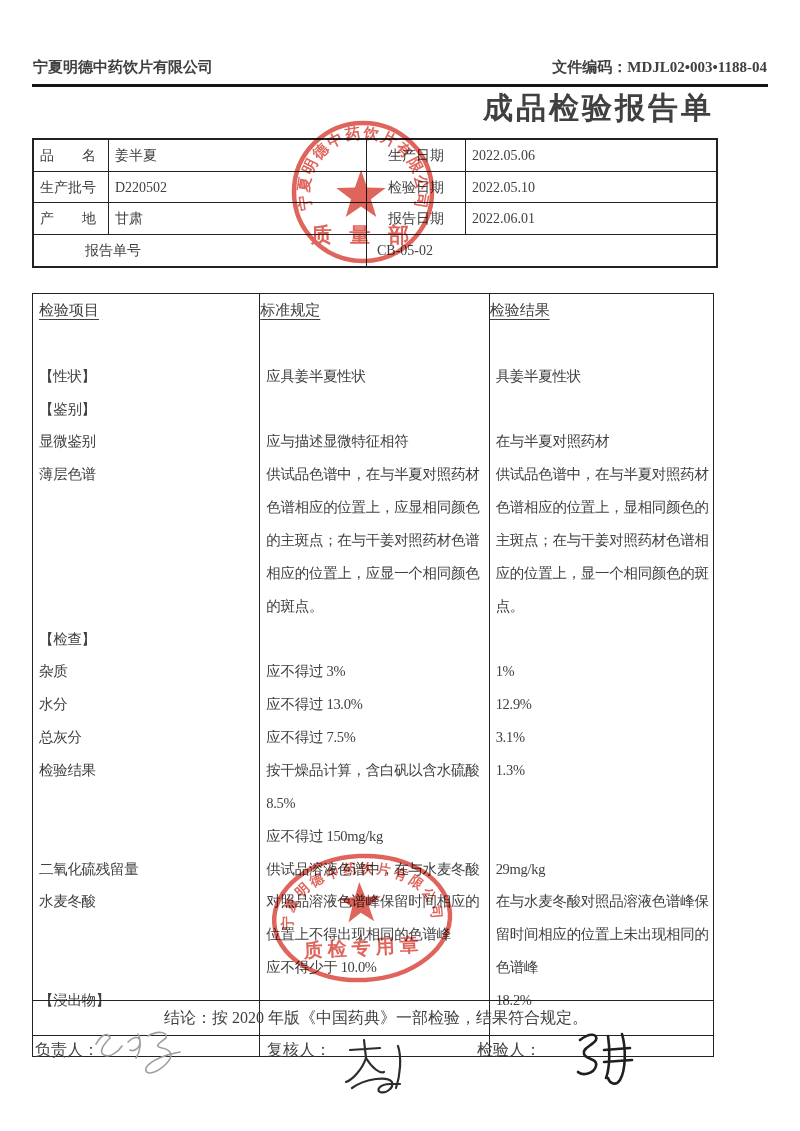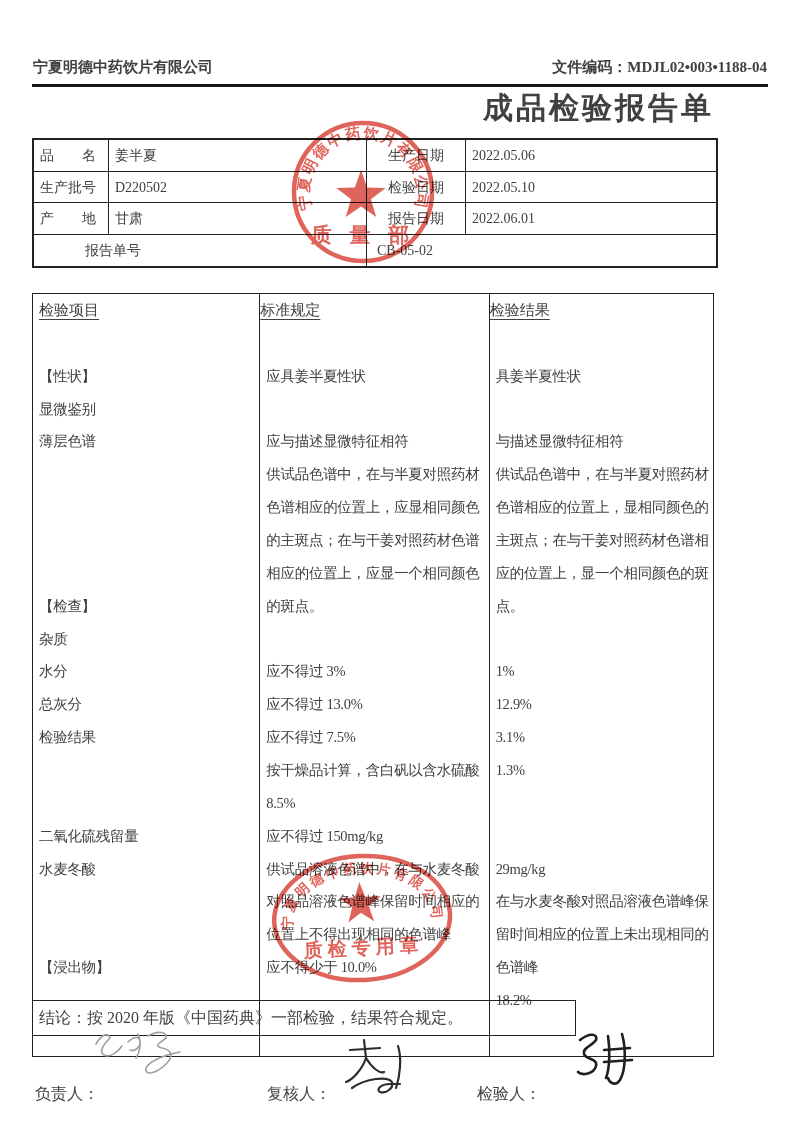--- a/index.html
+++ b/index.html
@@ -29,25 +29,25 @@
   .mt-col.c1{width:228px;border-right:1.5px solid #222;}
   .mt-col.c2{width:230px;border-right:1.5px solid #222;}
   .mt-col.c3{width:224px;}
   .ln{height:32.87px;line-height:32.87px;padding:0 5px 0 6px;font-size:14.5px;
       letter-spacing:-0.3px;white-space:nowrap;}
   .col-head{height:32.87px;line-height:32.87px;font-size:15px;white-space:nowrap;}
   .col-head.left{padding-left:6px;text-align:left;}
   .col-head.center{font-family:Liberation Serif, serif;}
   .col-head span{text-decoration:underline;text-underline-offset:4px;}
   
-  .conclusion-box{position:absolute;left:32px;top:1000px;width:544px;height:36px;
+  .conclusion-box{position:absolute;left:32px;top:1000px;width:682px;height:36px;
                   border:1.8px solid #222;box-sizing:border-box;line-height:33px;
-                  padding-left:6px;font-size:16px;white-space:nowrap;}
+                  padding-left:6px;font-size:16px;white-space:nowrap;text-align:center;}
   .sign-row{position:absolute;left:32px;top:1040px;width:682px;height:24px;font-size:16px;}
-  .sign-label{position:absolute;white-space:nowrap;margin-top:44px;}
+  .sign-label{position:absolute;white-space:nowrap;}
   .sign-label.s1{left:3px;}
   .sign-label.s2{left:235px;}
   .sign-label.s3{left:445px;}
   
   .stamp{position:absolute;mix-blend-mode:multiply;opacity:0.92;}
   .stamp-a{left:283px;top:112px;}
   .stamp-b{left:262px;top:846px;transform:rotate(-3deg);}
   
   .sig{position:absolute;}
   .sig1{left:88px;top:1022px;}
@@ -85,20 +85,21 @@
 
     <div class="cell span2 row4">报告单号</div>
     <div class="cell span2v last row4">CB-05-02</div>
   </div>
 
   <div class="main-table">
     <div class="mt-col c1">
       <div class="col-head left"><span>检验项目</span></div>
       <div class="ln"></div>
       <div class="ln">【性状】</div>
+      <div class="ln">【鉴别】</div>
       <div class="ln">显微鉴别</div>
       <div class="ln">薄层色谱</div>
       <div class="ln"></div>
       <div class="ln"></div>
       <div class="ln"></div>
       <div class="ln"></div>
       <div class="ln">【检查】</div>
       <div class="ln">杂质</div>
       <div class="ln">水分</div>
       <div class="ln">总灰分</div>
@@ -132,21 +133,21 @@
       <div class="ln">供试品溶液色谱中，在与水麦冬酸</div>
       <div class="ln">对照品溶液色谱峰保留时间相应的</div>
       <div class="ln">位置上不得出现相同的色谱峰</div>
       <div class="ln">应不得少于 10.0%</div>
     </div>
     <div class="mt-col c3">
       <div class="col-head center"><span>检验结果</span></div>
       <div class="ln"></div>
       <div class="ln">具姜半夏性状</div>
       <div class="ln"></div>
-      <div class="ln">与描述显微特征相符</div>
+      <div class="ln">在与半夏对照药材</div>
       <div class="ln">供试品色谱中，在与半夏对照药材</div>
       <div class="ln">色谱相应的位置上，显相同颜色的</div>
       <div class="ln">主斑点；在与干姜对照药材色谱相</div>
       <div class="ln">应的位置上，显一个相同颜色的斑</div>
       <div class="ln">点。</div>
       <div class="ln"></div>
       <div class="ln">1%</div>
       <div class="ln">12.9%</div>
       <div class="ln">3.1%</div>
       <div class="ln">1.3%</div>

